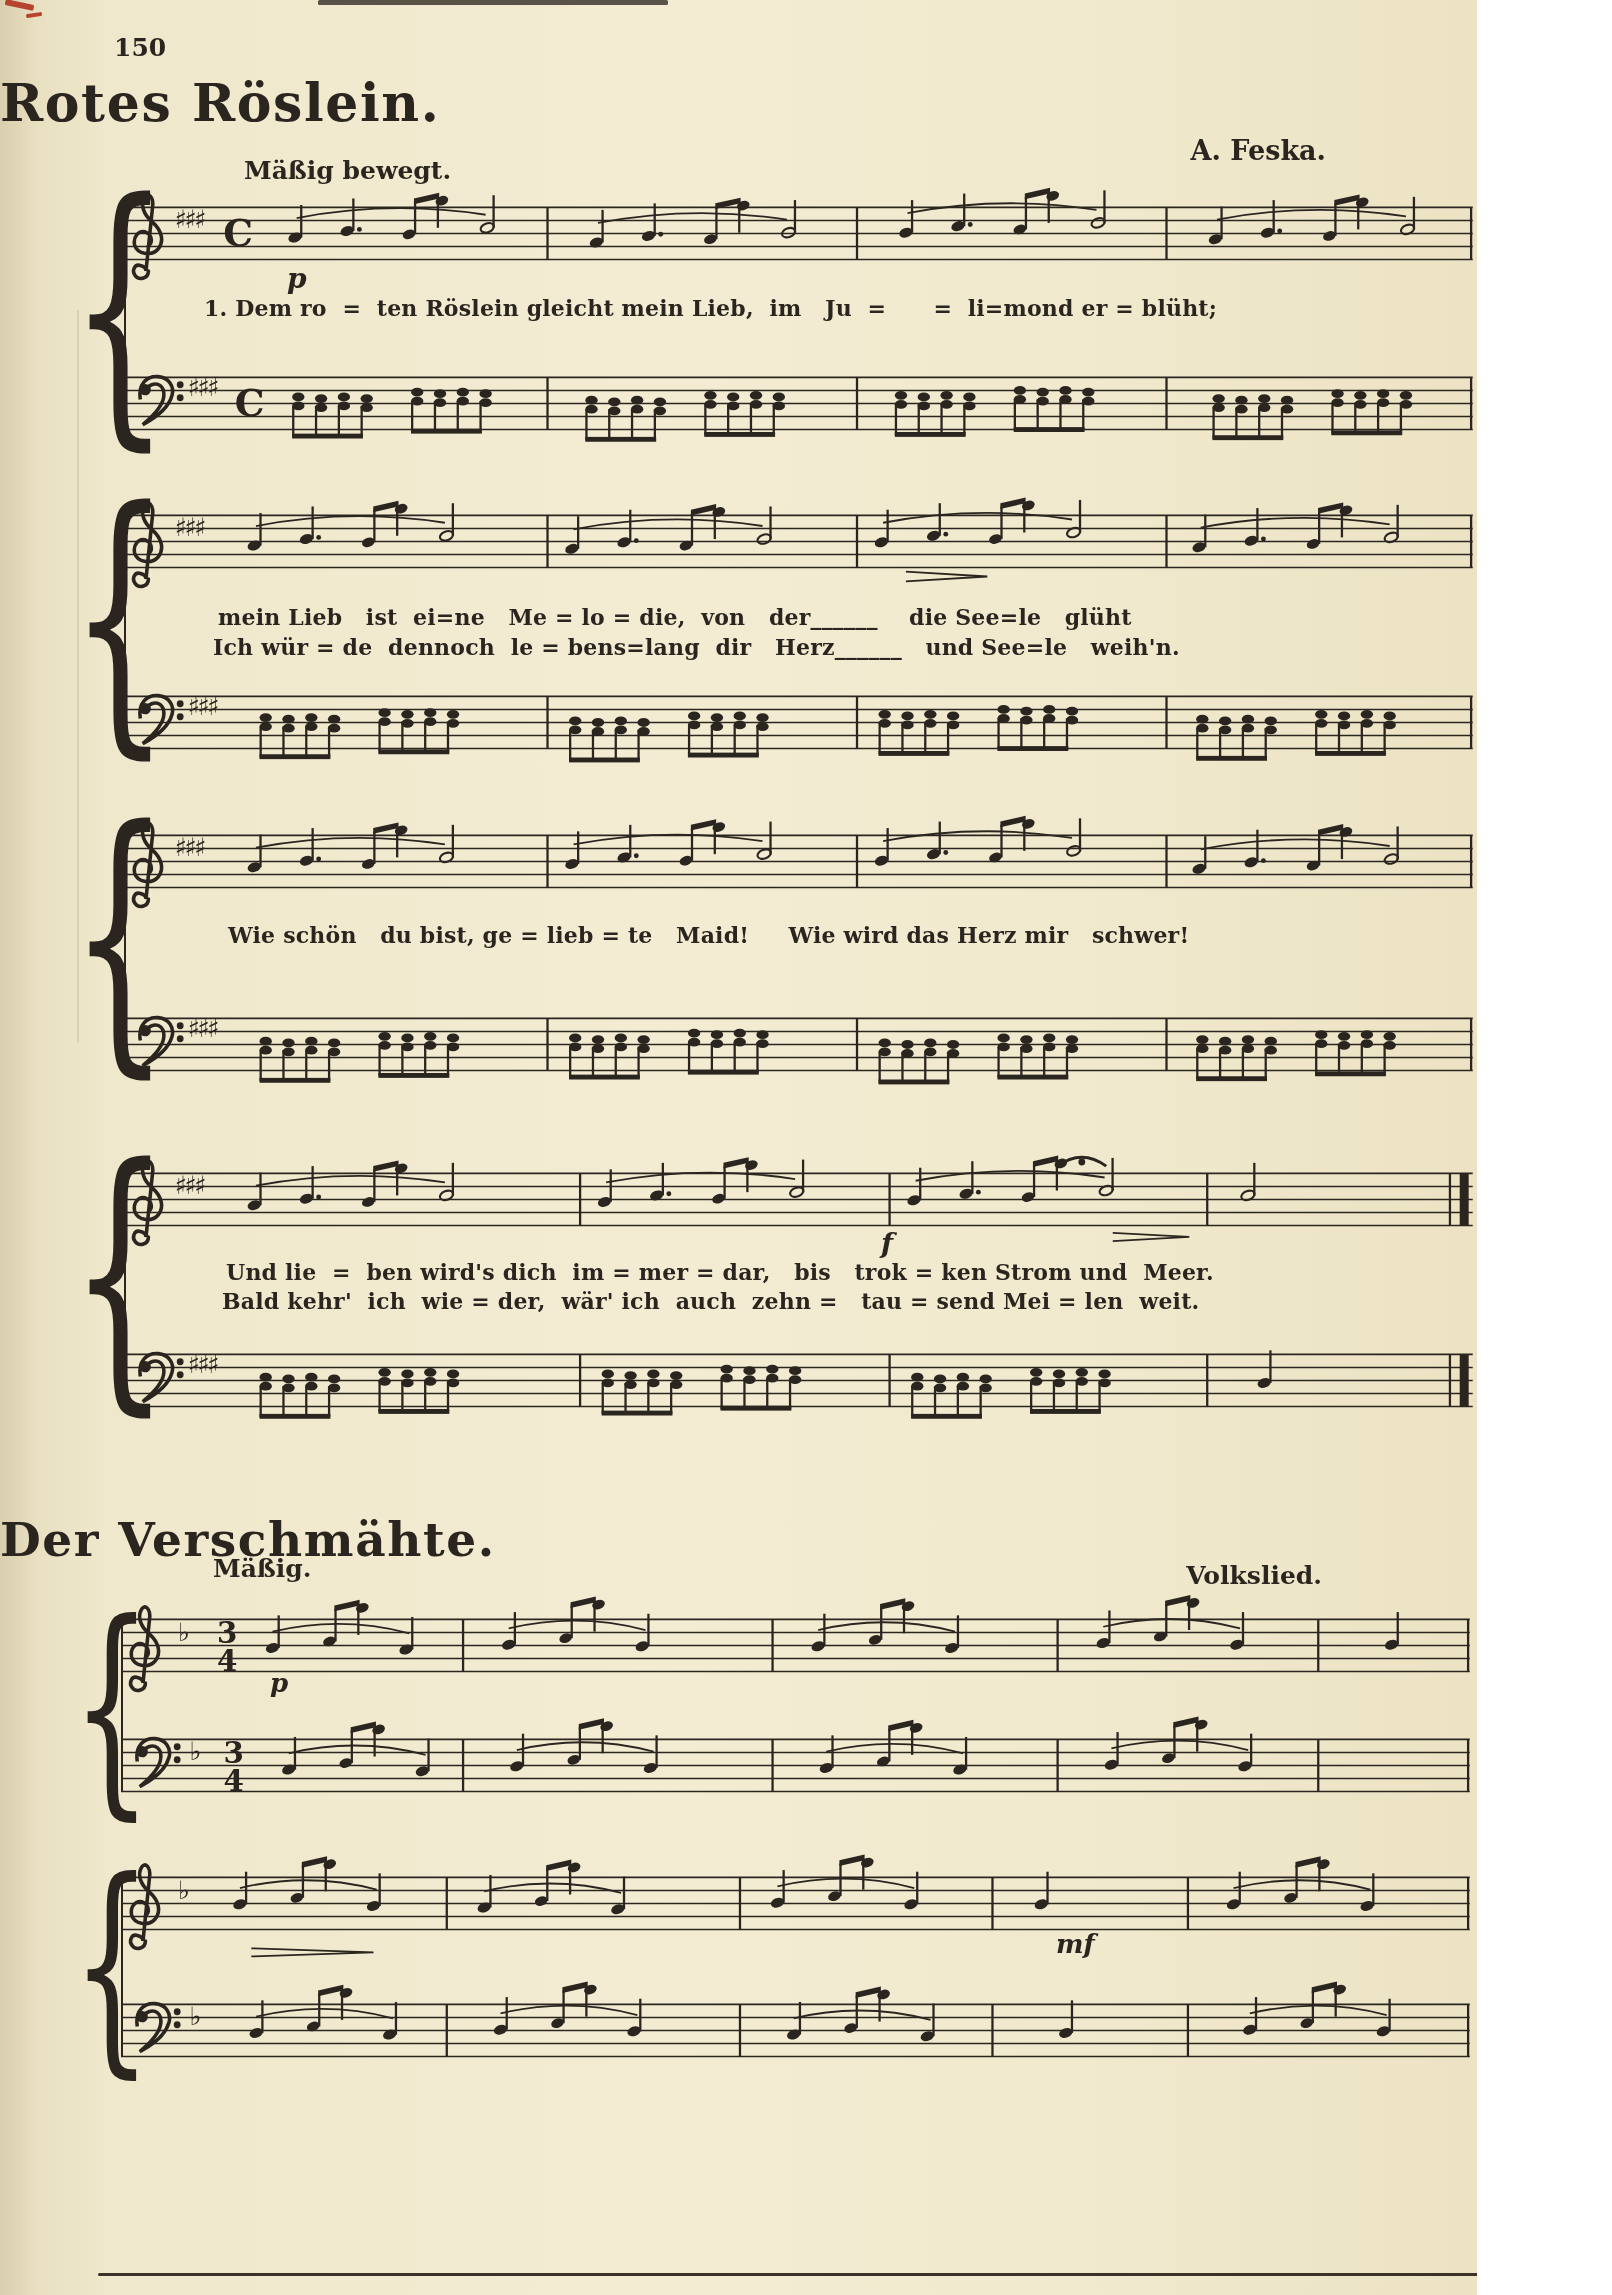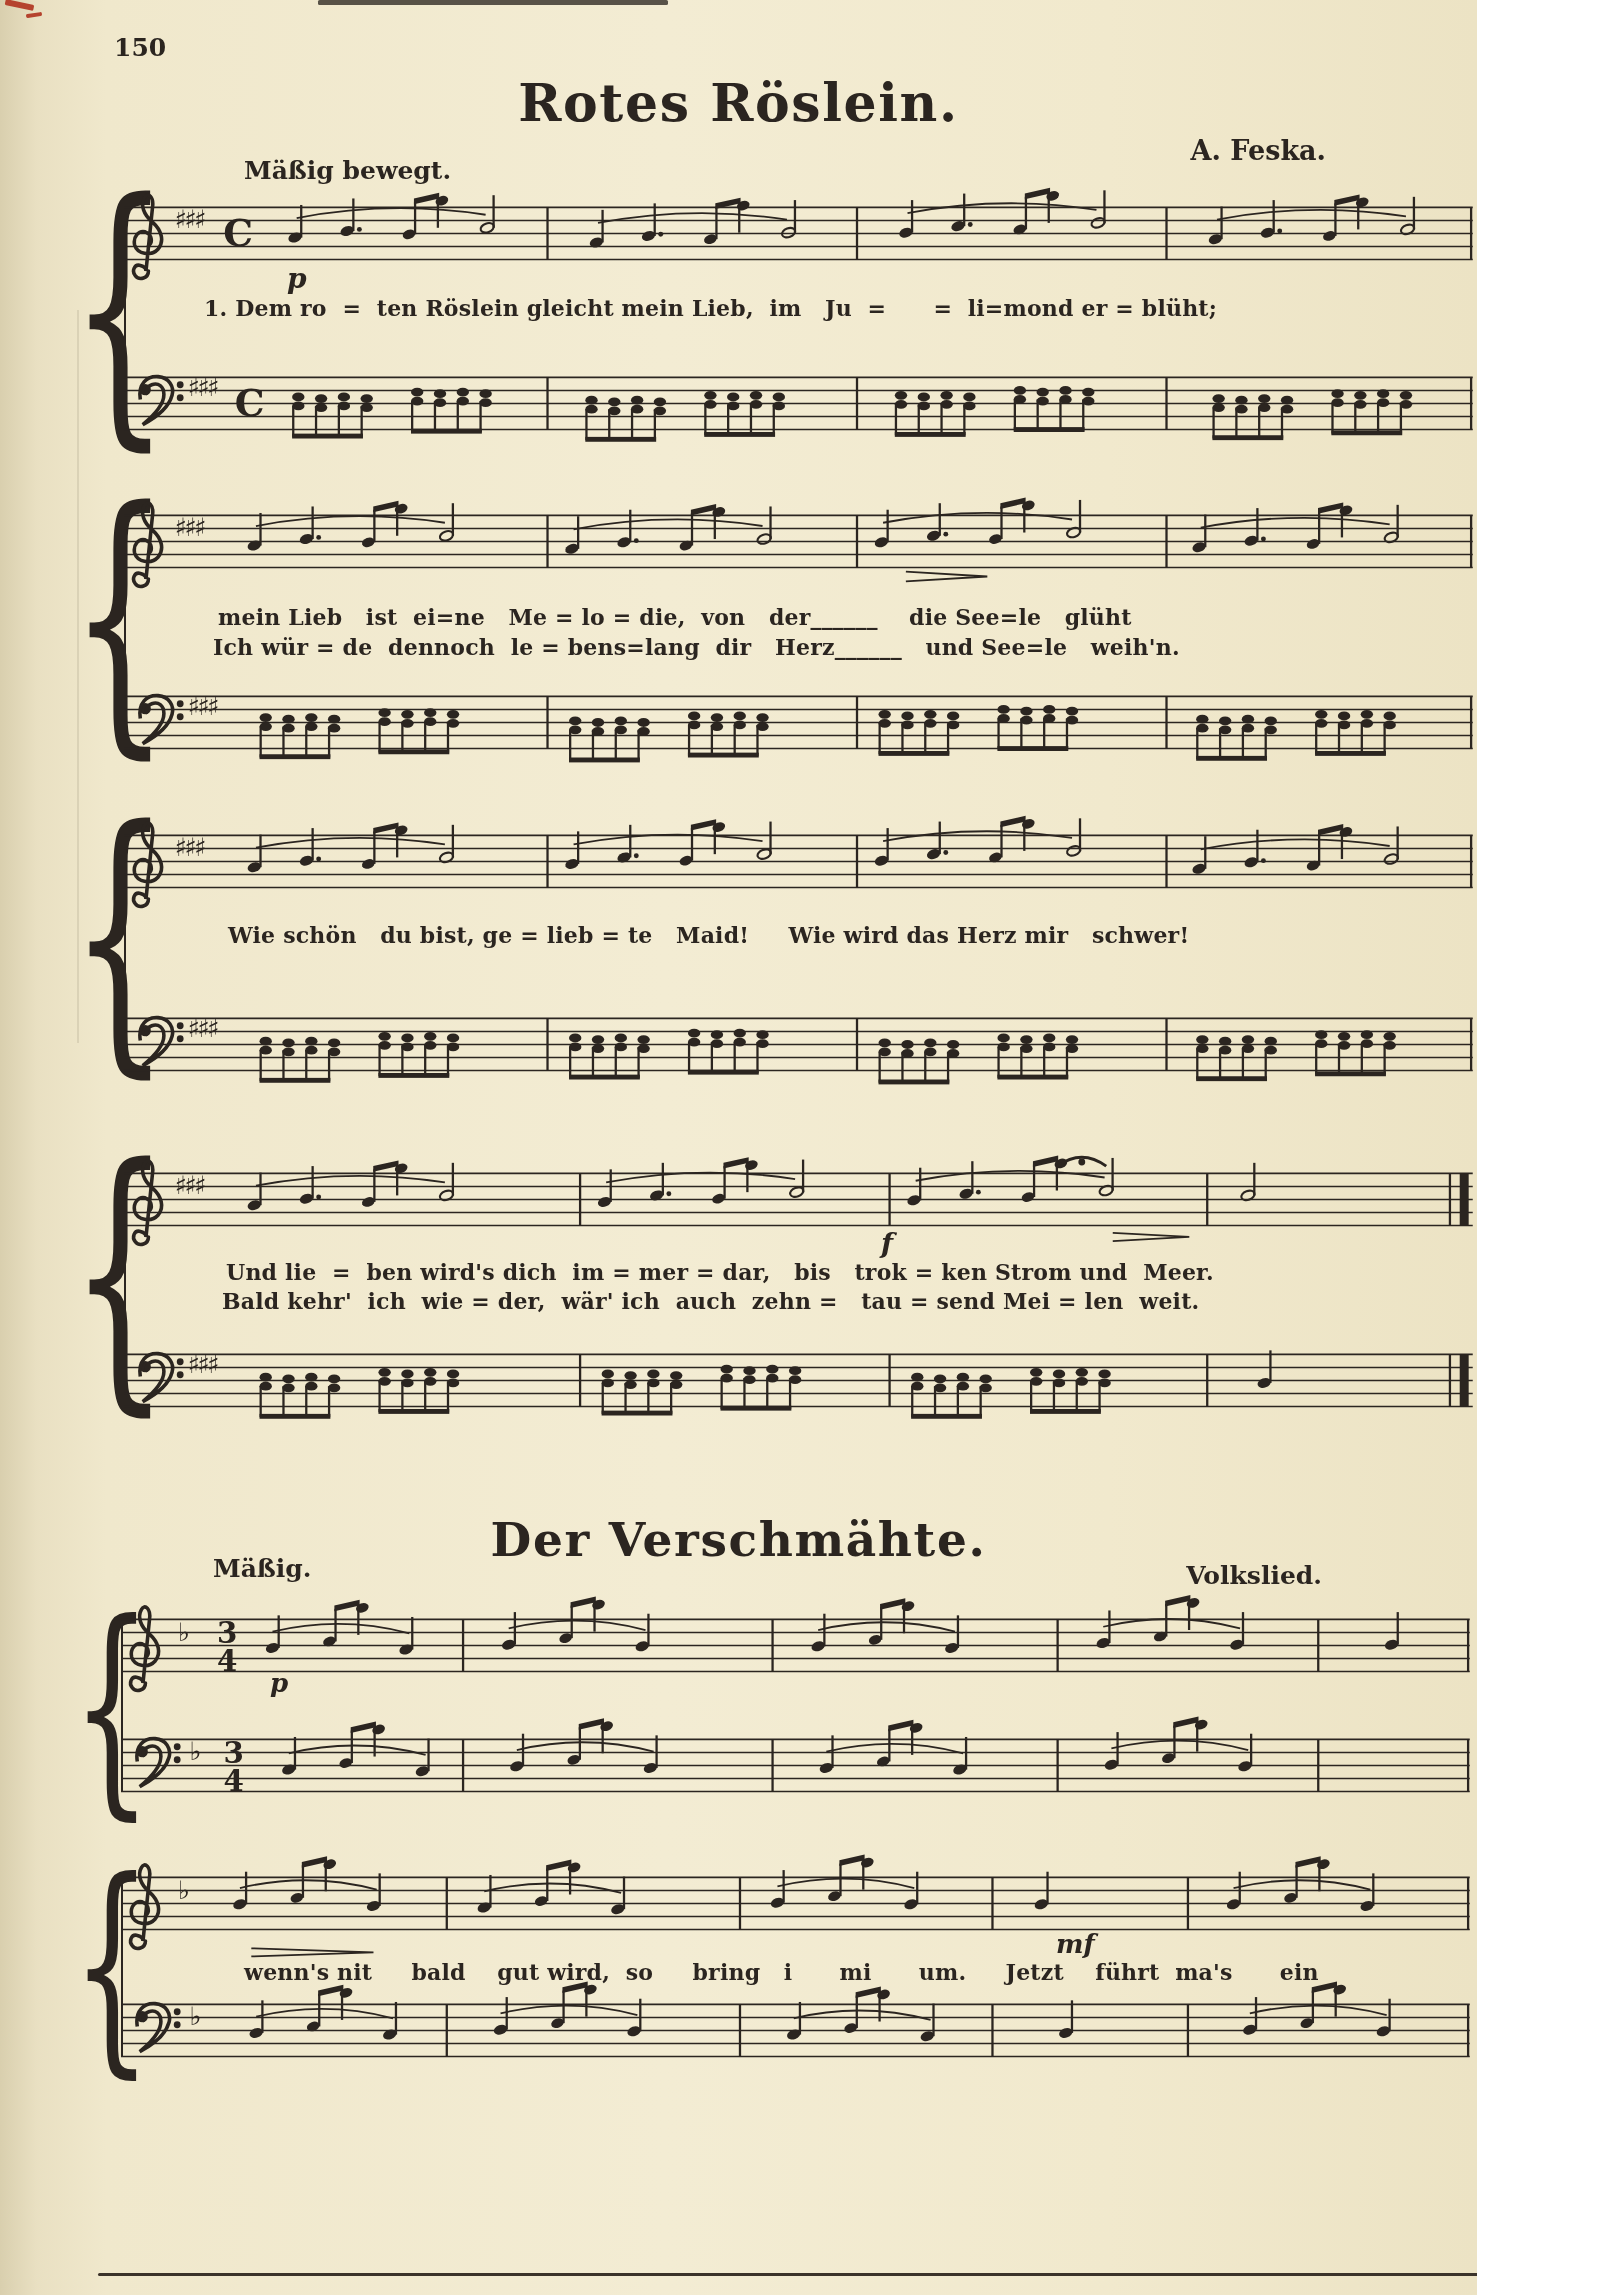--- a/index.html
+++ b/index.html
@@ -2,21 +2,21 @@
 <html style="font-size:13px"><head>
 <meta charset="utf-8">
 <style>
   html,body{margin:0;padding:0;}
   .page{
     position:relative;width:1477px;height:2295px;overflow:hidden;
     background:linear-gradient(90deg,#d9cfae 0px,#e9e0c2 37px,#f0e8cc 106px,#f3ecd3 45%,#f1e9cd 75%,#ece3c4 100%);
     font-family:"DejaVu Serif",serif;color:#2b2520;
   }
   .abs{position:absolute;}
-  .center{left:0;width:100%;text-align:center;}
+  .center{left:0;width:100%;}
   .title1{font-size:52px;font-weight:bold;letter-spacing:1.6px;}
   .title2{font-size:47px;font-weight:bold;letter-spacing:1.6px;}
   .pgnum{font-size:25px;font-weight:bold;}
   .byline{font-size:27px;font-weight:bold;}
   .tempo{font-size:25px;font-weight:bold;}
   .subtitle{font-size:20.4px;font-weight:bold;}
   .lyric{white-space:pre;font-size:22px;font-weight:bold;letter-spacing:0.2px;}
   .dyn{font-size:28px;font-weight:bold;font-style:italic;font-family:"DejaVu Serif",serif;}
   .staff{overflow:visible;}
   .sl{stroke:#2b2520;stroke-width:2;fill:none;}
@@ -283,21 +283,20 @@
     <g>
       <use href="#motC" transform="translate(140,0)"></use>
         <use href="#motC" transform="translate(440,4)"></use>
       <use href="#motC" transform="translate(800,-2)"></use>
         <use href="#nq" transform="translate(1130,58)"></use>
       <use href="#motC" transform="translate(1360,0)"></use>
     </g>
     <path class="hp" d="M160 112L310 117M160 122L310 117"></path>
   </svg>
   <div class="abs dyn" style="left:1056px;top:1929px;font-size:26px">mf</div>
-  <div class="abs lyric" style="left:244px;top:1959px">wenn's nit     bald    gut wird,  so     bring   i      mi      um.     Jetzt    führt  ma's      ein</div>
   <svg class="staff abs" style="left:121px;top:1984px" width="1352" height="106" viewBox="0 0 1660 130">
     <path class="sl" d="M0 25H1656M0 41H1656M0 57H1656M0 73H1656M0 89H1656"></path>
     <path class="bl" d="M400 25V89M760 25V89M1070 25V89M1310 25V89M1654 25V89"></path>
     <use href="#fclef" transform="translate(14,0)"></use>
     <text class="ks" x="84" y="50">♭</text>
     <g>
       <use href="#motC" transform="translate(160,2)"></use>
         <use href="#motC" transform="translate(460,-2)"></use>
       <use href="#motC" transform="translate(820,4)"></use>
         <use href="#nq" transform="translate(1160,60)"></use>

